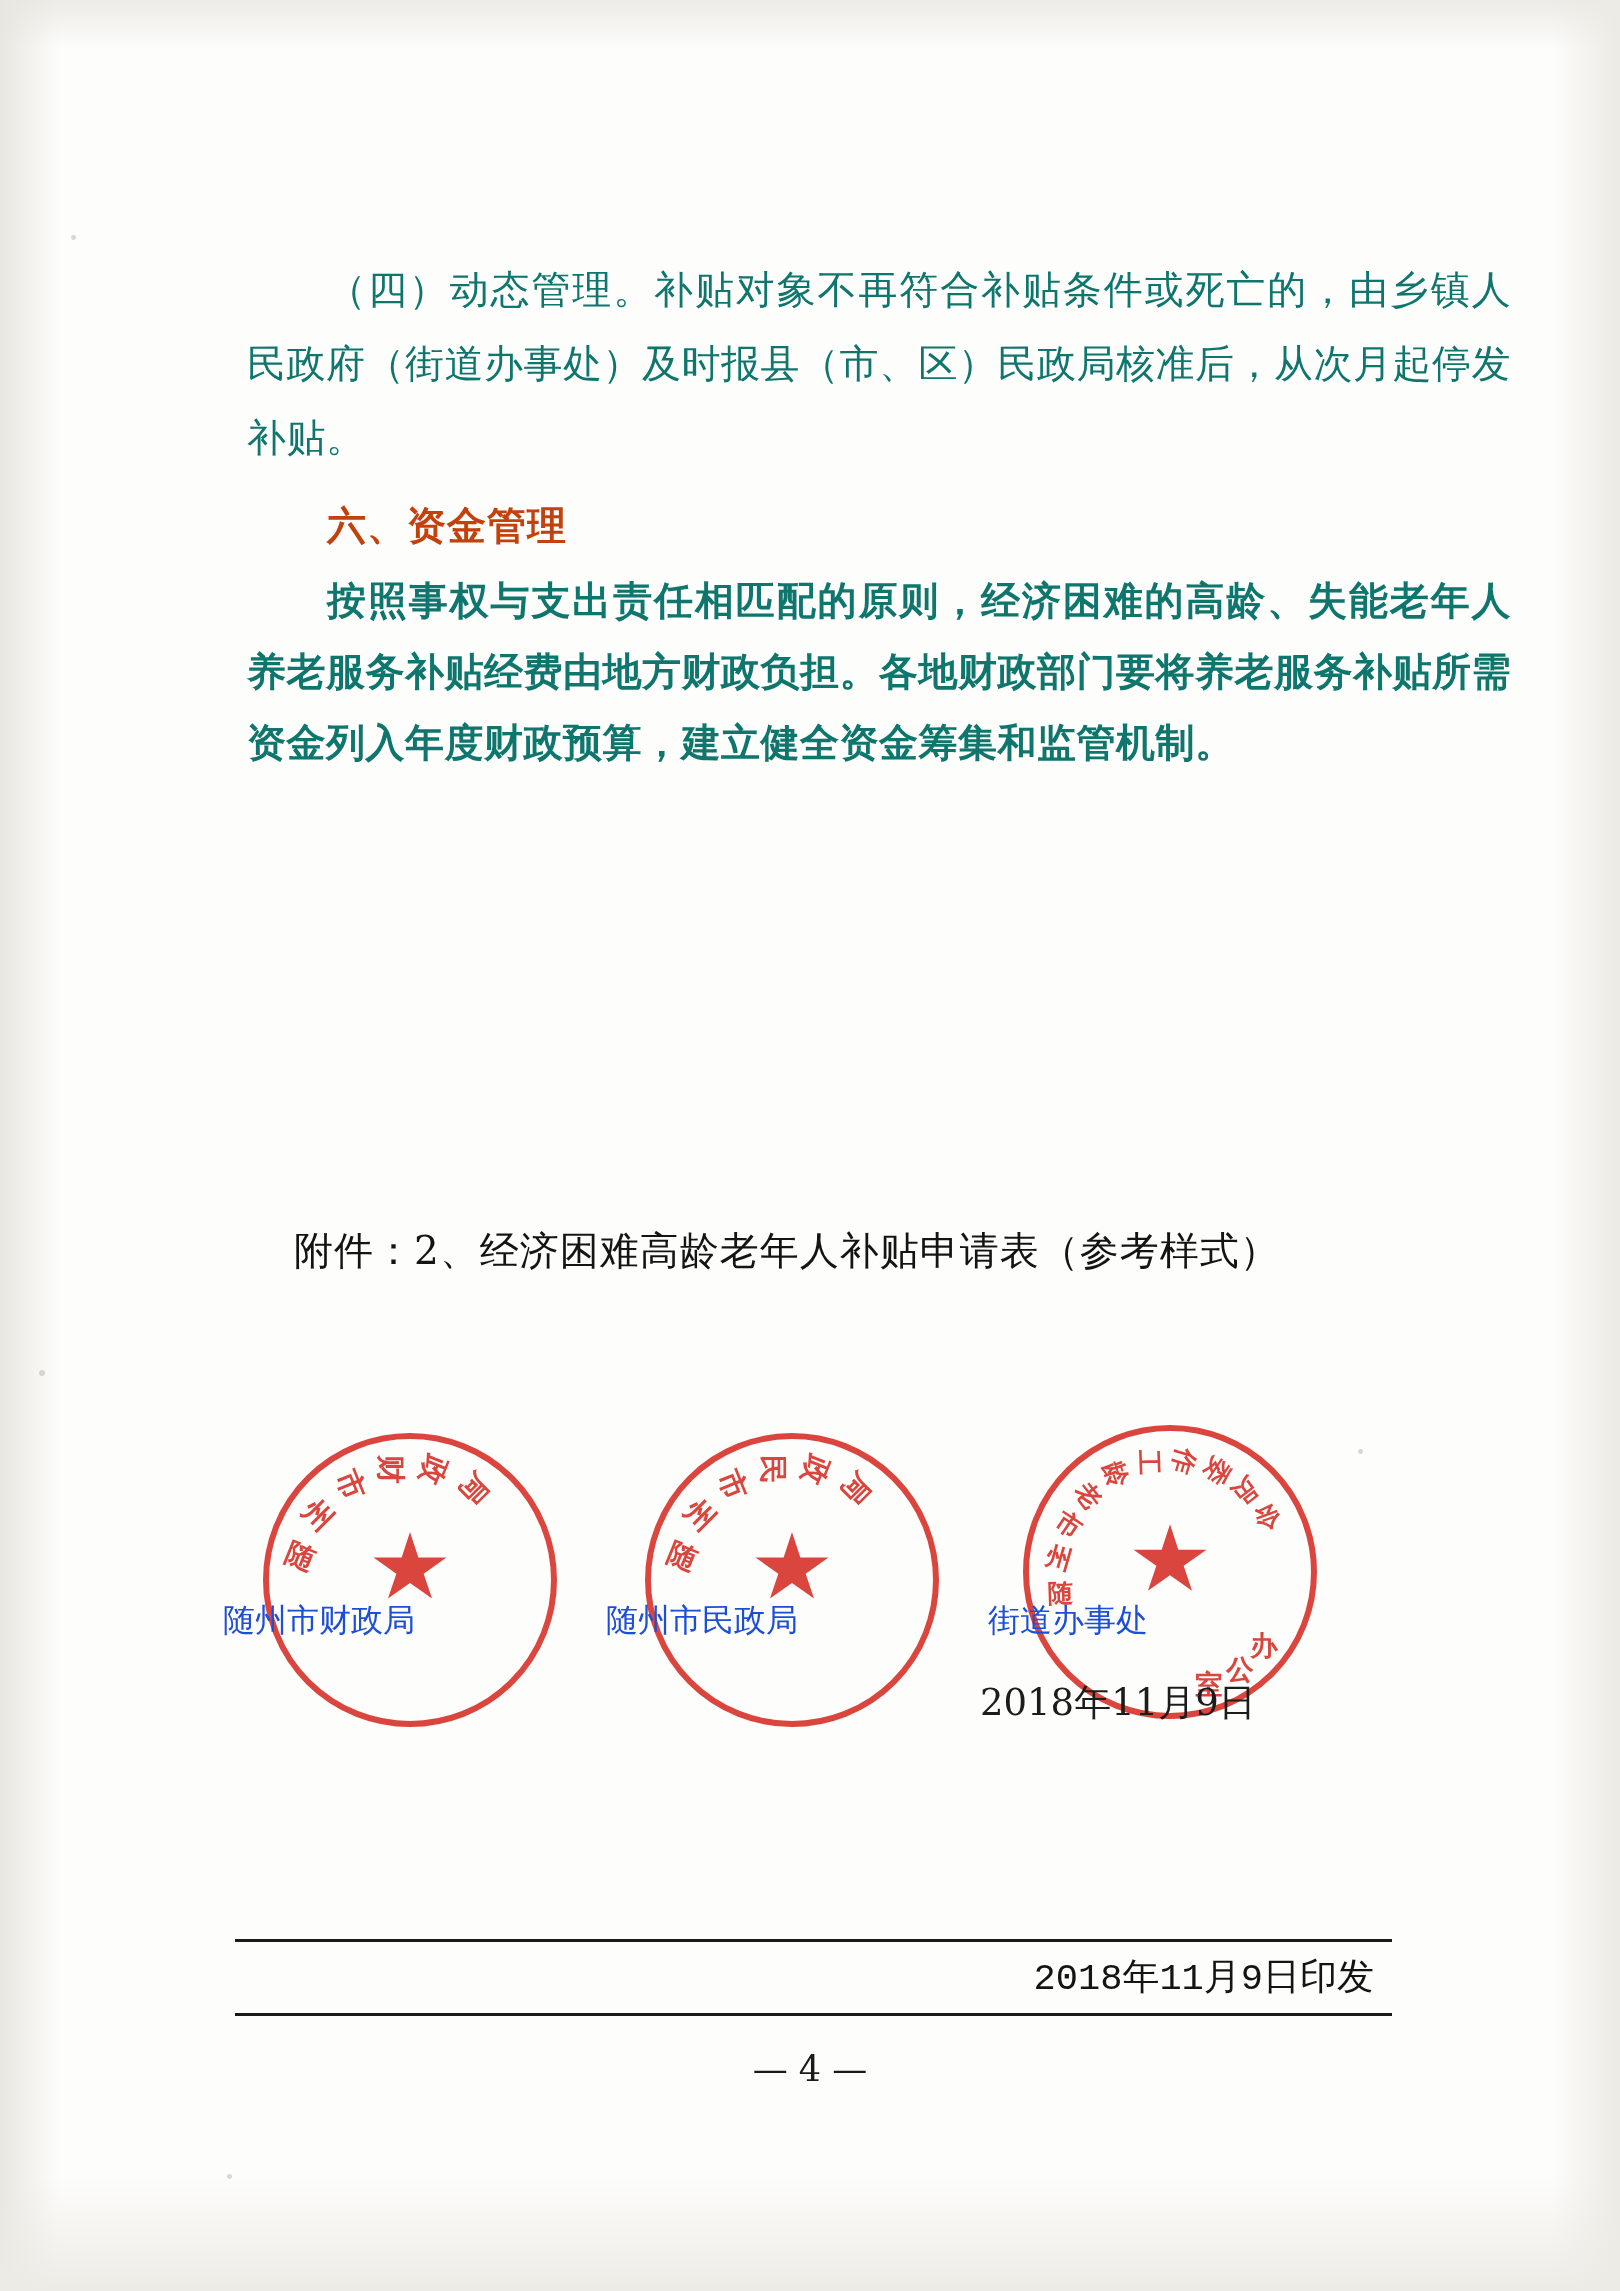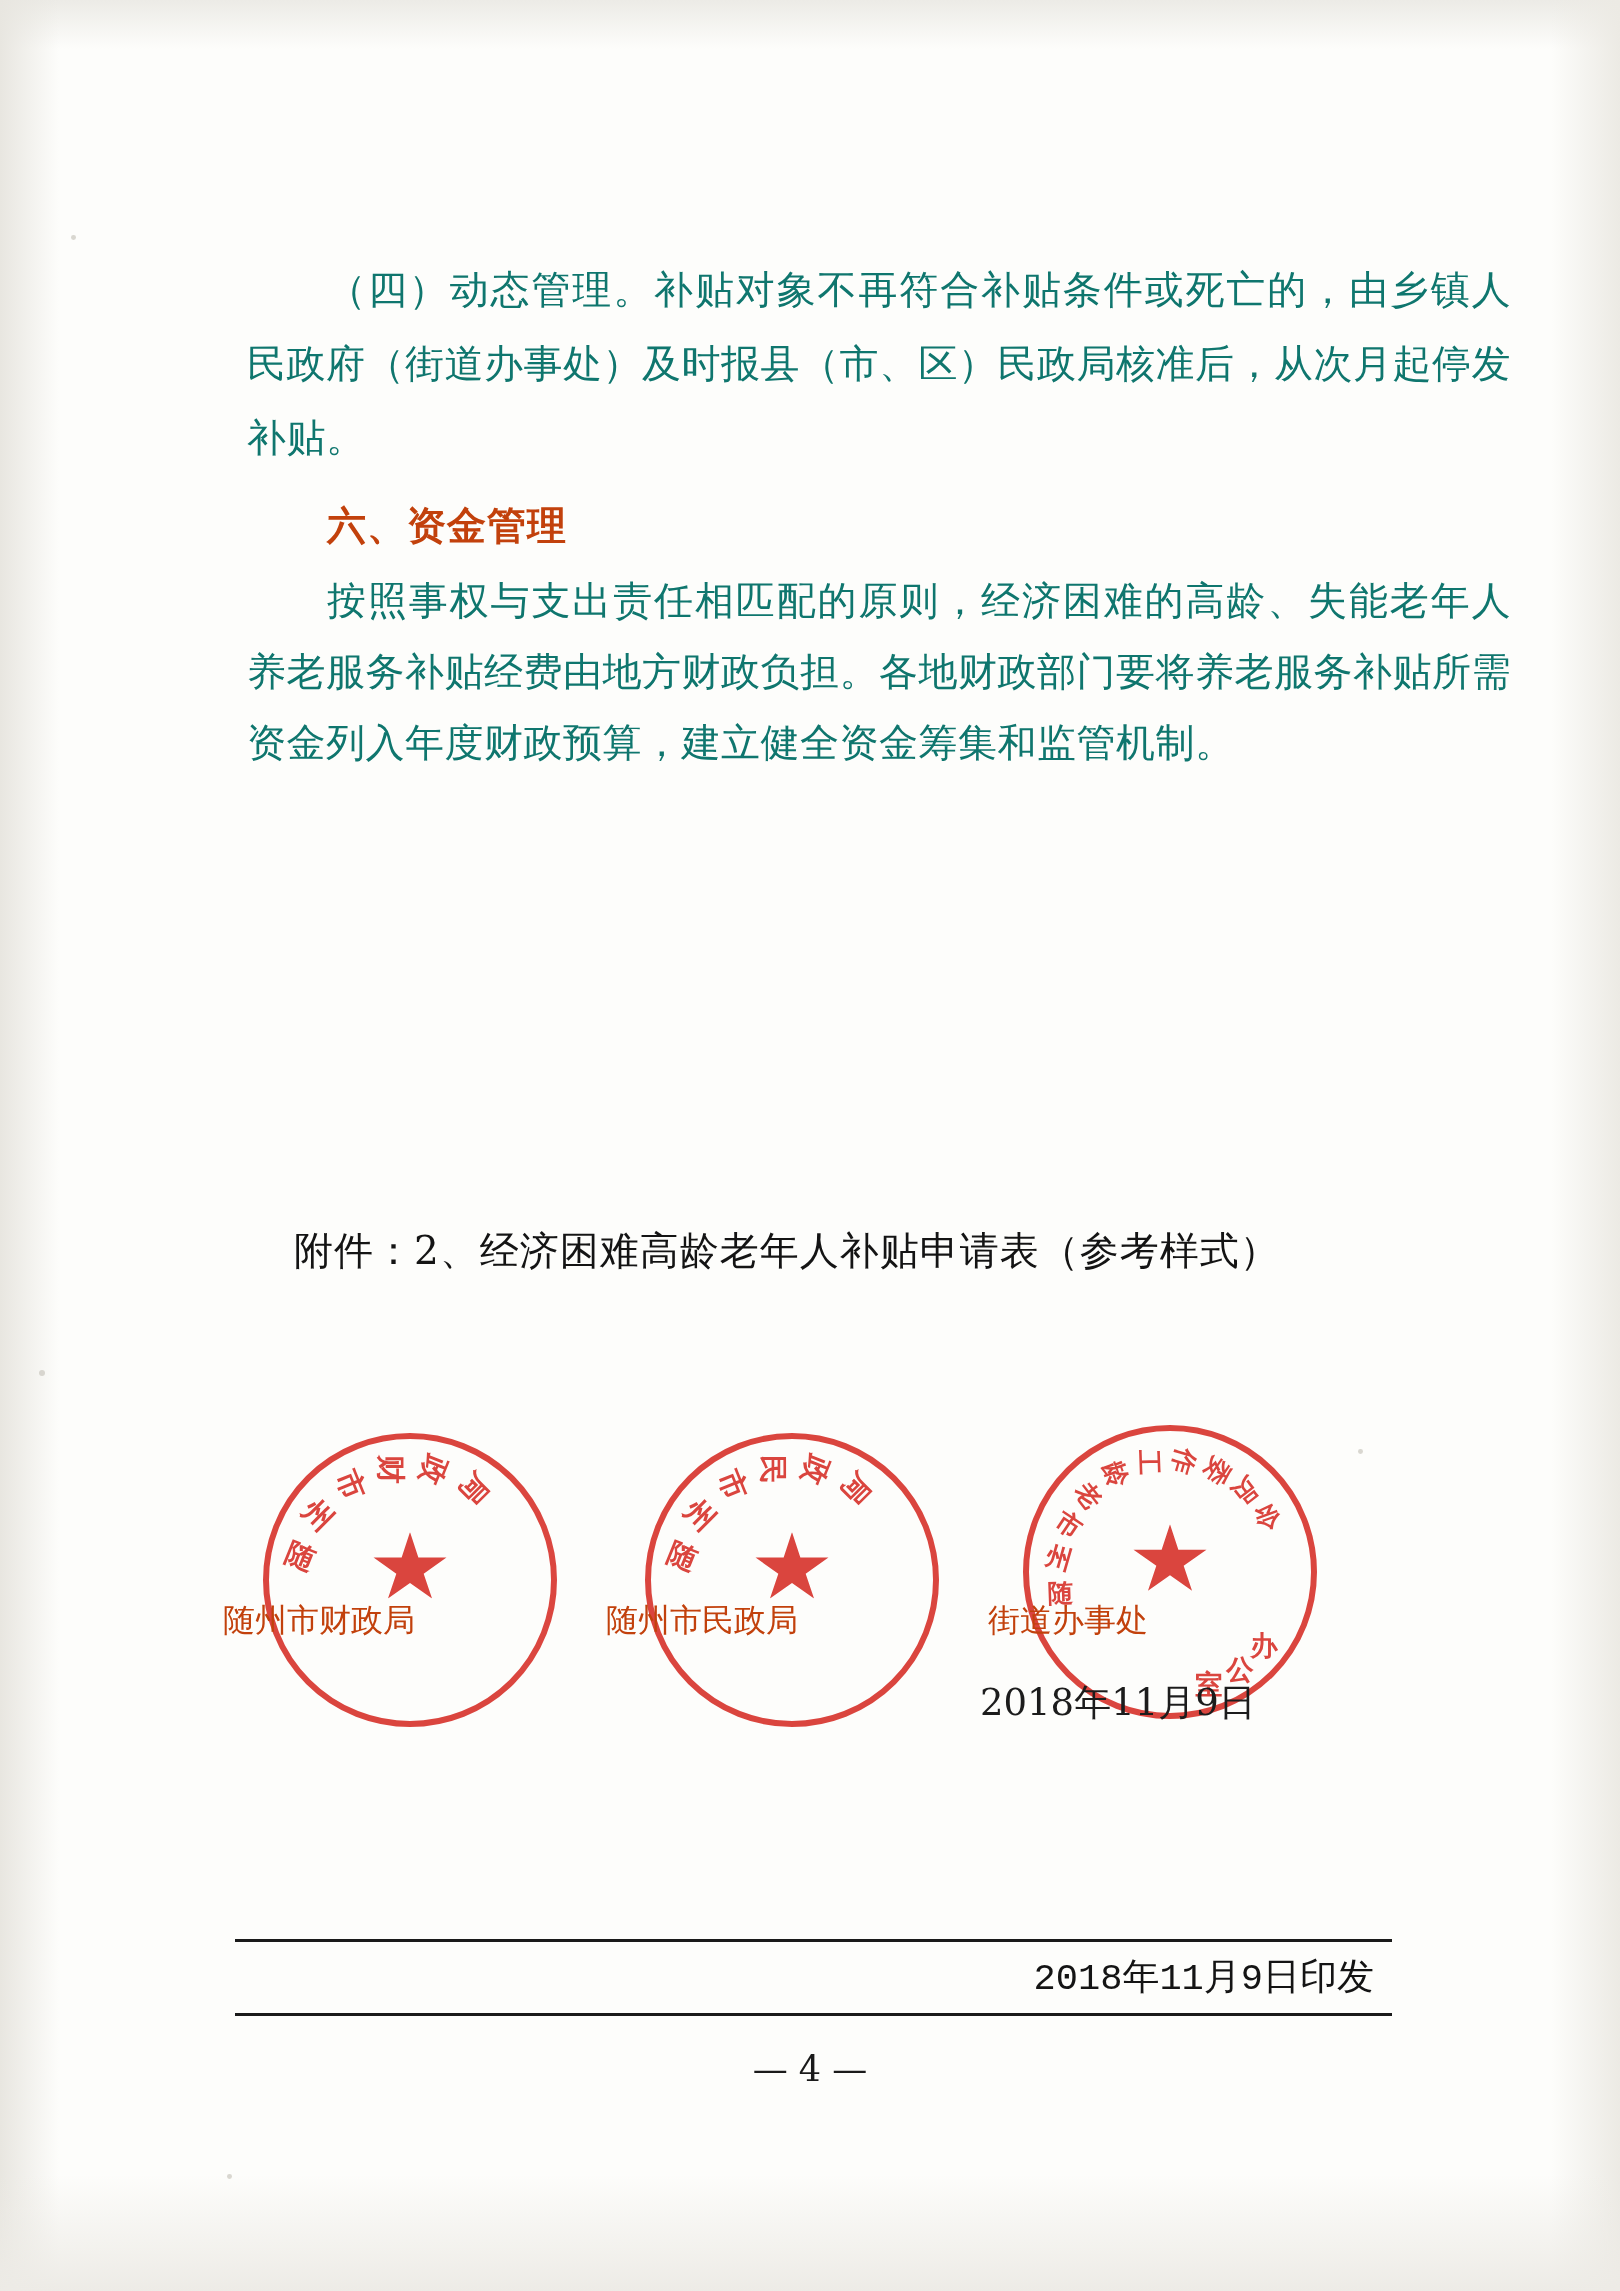--- a/index.html
+++ b/index.html
@@ -74,20 +74,21 @@
     line-height: 74px;
     font-weight: bold;
     color: #c2410c;
     text-indent: 80px;
     font-family: "DejaVu Sans", "Liberation Sans", sans-serif;
     letter-spacing: 1px;
   }
 
   p.para.tight {
     line-height: 71px;
+    font-weight: bold;
   }
 
   .attachments {
     position: absolute;
     left: 294px;
     top: 1213px;
     width: 1157px;
   }
   .attach-line {
     font-size: 39px;
@@ -145,21 +146,21 @@
     white-space: nowrap;
   }
   .seal-1 { left: 0px;   top: 9.8px; }
   .seal-2 { left: 382px; top: 9.8px; }
   .seal-3 { left: 760px; top: 2px; }
 
   .seal-caption {
     position: absolute;
     font-size: 32px;
     line-height: 39px;
-    color: #c2410c;
+    color: #1d4ed8;
     font-family: "DejaVu Serif", "Liberation Serif", serif;
     white-space: nowrap;
   }
   .cap-1 { left: 223px; top: 1601px; }
   .cap-2 { left: 606px; top: 1601px; }
   .cap-3 { left: 988px; top: 1601px; }
 
   .seal-date {
     position: absolute;
     left: 980px;

